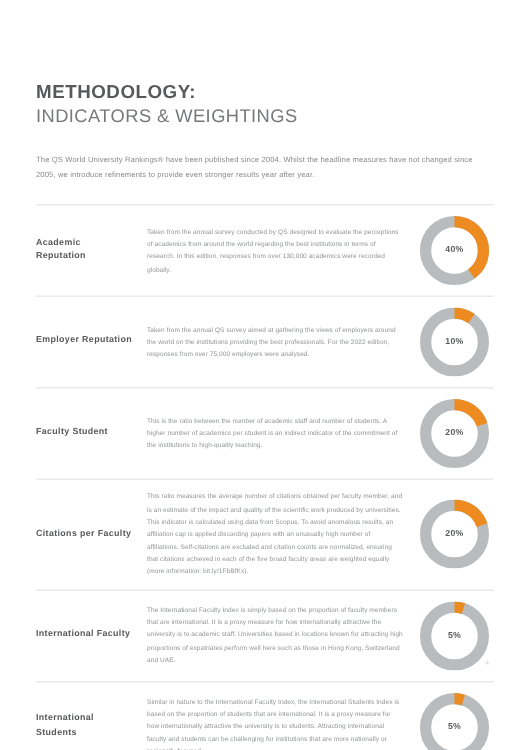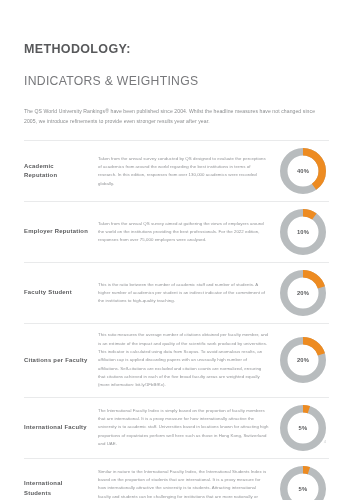--- a/index.html
+++ b/index.html
@@ -12,41 +12,41 @@
     height: 500px;
     font-family: "Liberation Sans", sans-serif;
     color: #6d6e70;
     overflow: hidden;
     position: relative;
   }
   .page {
     width: 353px;
     height: 500px;
     box-sizing: border-box;
-    padding: 0 24px;
+    padding: 12px 24px;
     position: relative;
   }
 
   
   .header { padding-top: 42px; }
   .title-main {
     font-size: 12.5px;
     font-weight: bold;
     letter-spacing: 0.35px;
     color: #58595b;
     line-height: 1.25;
     margin: 0;
   }
   .title-sub {
     font-size: 12.2px;
     font-weight: normal;
     letter-spacing: 0.3px;
     color: #77787b;
     line-height: 1.3;
-    margin: 16px 0 0 0;
+    margin: 0 0 0 0;
   }
 
   .intro {
     margin-top: 18px;
     font-size: 5.1px;
     line-height: 1.95;
     color: #8a8c8e;
     letter-spacing: 0.08px;
     max-width: 300px;
   }

